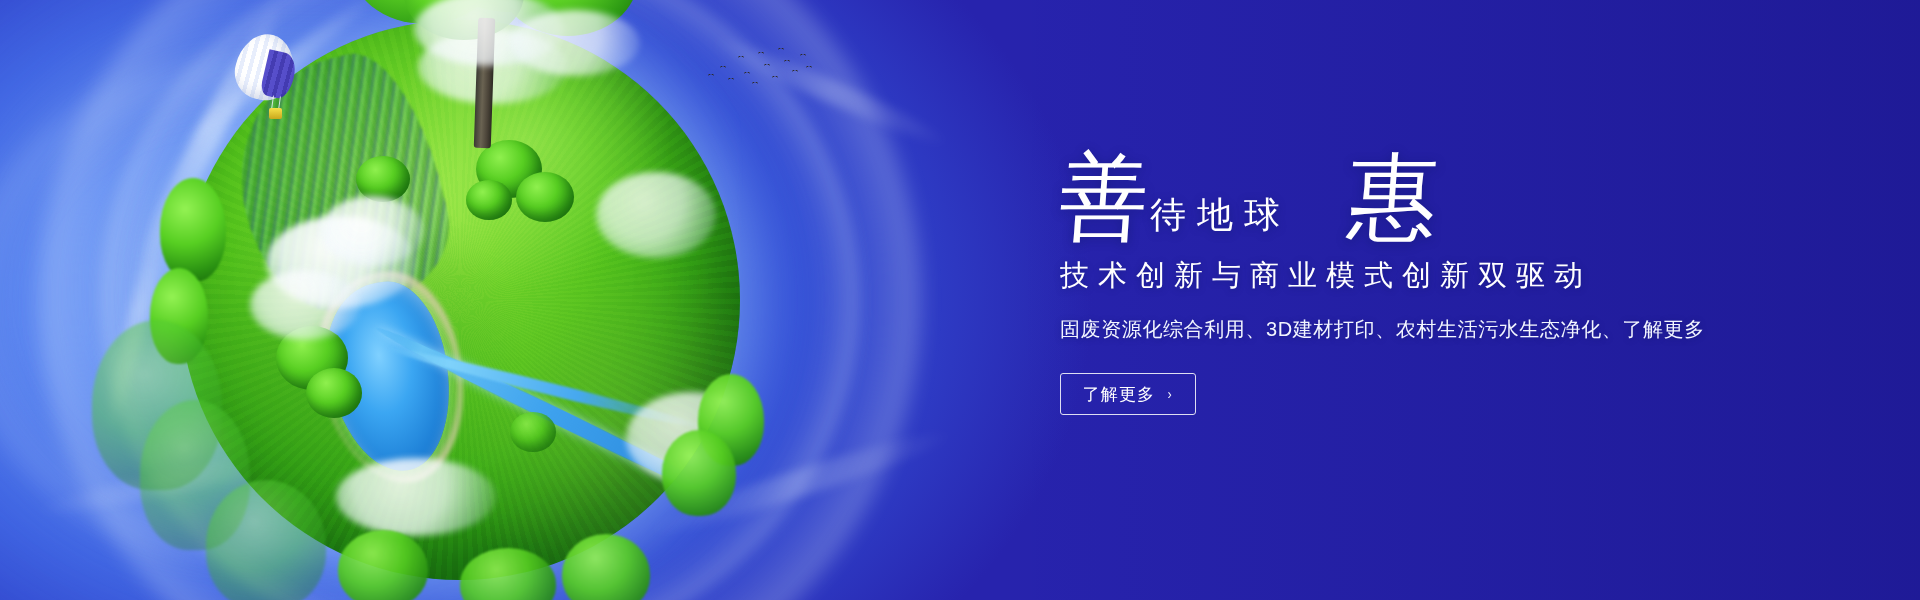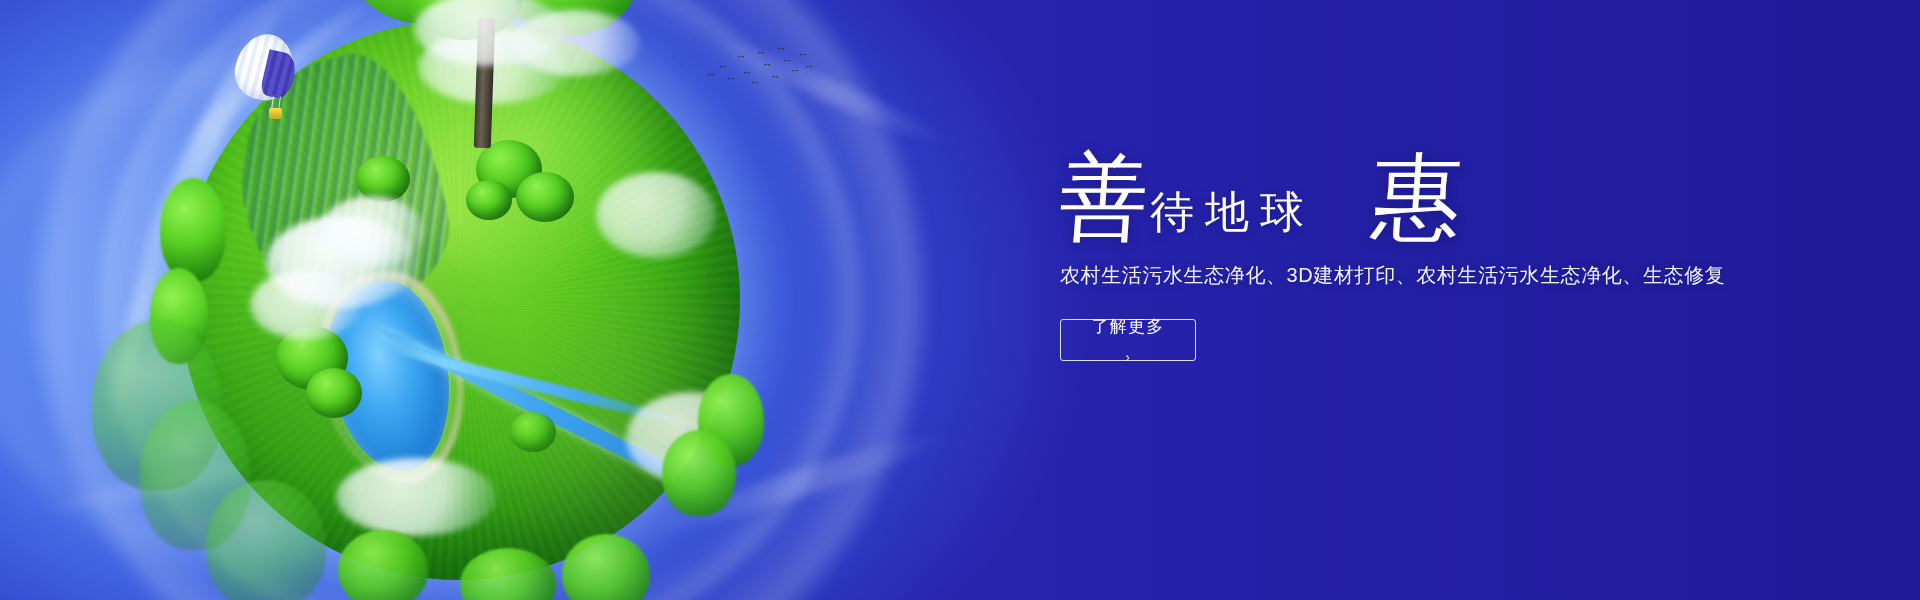--- a/index.html
+++ b/index.html
@@ -228,21 +228,21 @@
     font-family:"Liberation Serif", serif;
     font-size:88px;
     font-weight:400;
     letter-spacing:0;
     transform:skewX(-4deg) scaleY(1.06);
     display:inline-block;
     margin-right:2px;
   }
   .hl-small{
     font-family:"Liberation Serif", serif;
-    font-size:44px;
+    font-size:36px;
     font-weight:400;
     letter-spacing:11px;
     padding-bottom:6px;
     display:inline-block;
   }
   .hl-gap{ width:58px; flex:0 0 58px; }
 
   .subline{
     margin-top:14px;
     color:#ffffff;
@@ -268,21 +268,20 @@
     gap:12px;
     width:136px; height:42px;
     border:1px solid rgba(255,255,255,.85);
     border-radius:3px;
     color:#ffffff;
     font-size:17px;
     letter-spacing:1.2px;
     background:transparent;
     cursor:pointer;
     user-select:none;
-    flex-direction:column;
   }
   .cta .chev{
     font-size:15px; line-height:1; transform:translateY(-1px) scaleX(.85); opacity:.95;
   }
 
   
   .vignette{
     position:absolute; inset:0; pointer-events:none;
     background:linear-gradient(90deg, rgba(0,0,0,0) 52%, rgba(16,10,110,.22) 82%, rgba(12,6,100,.30) 100%);
   }
@@ -389,21 +388,22 @@
       <span class="hl-group">
         <span class="hl-big">善</span>
         <span class="hl-small">待地球</span>
       </span>
       <span class="hl-gap"></span>
       <span class="hl-group">
         <span class="hl-big">惠</span>
       </span>
     </div>
 
-    <div class="descline">农村生活污水生态净化、3D建材打印、农村生活污水生态净化、生态修复</div>
+    <div class="subline">技术创新与商业模式创新双驱动</div>
+    <div class="descline">固废资源化综合利用、3D建材打印、农村生活污水生态净化、了解更多</div>
 
     <div class="cta">
       <span>了解更多</span>
       <span class="chev">›</span>
     </div>
 
   </div>
 </div>
 
 </body></html>

